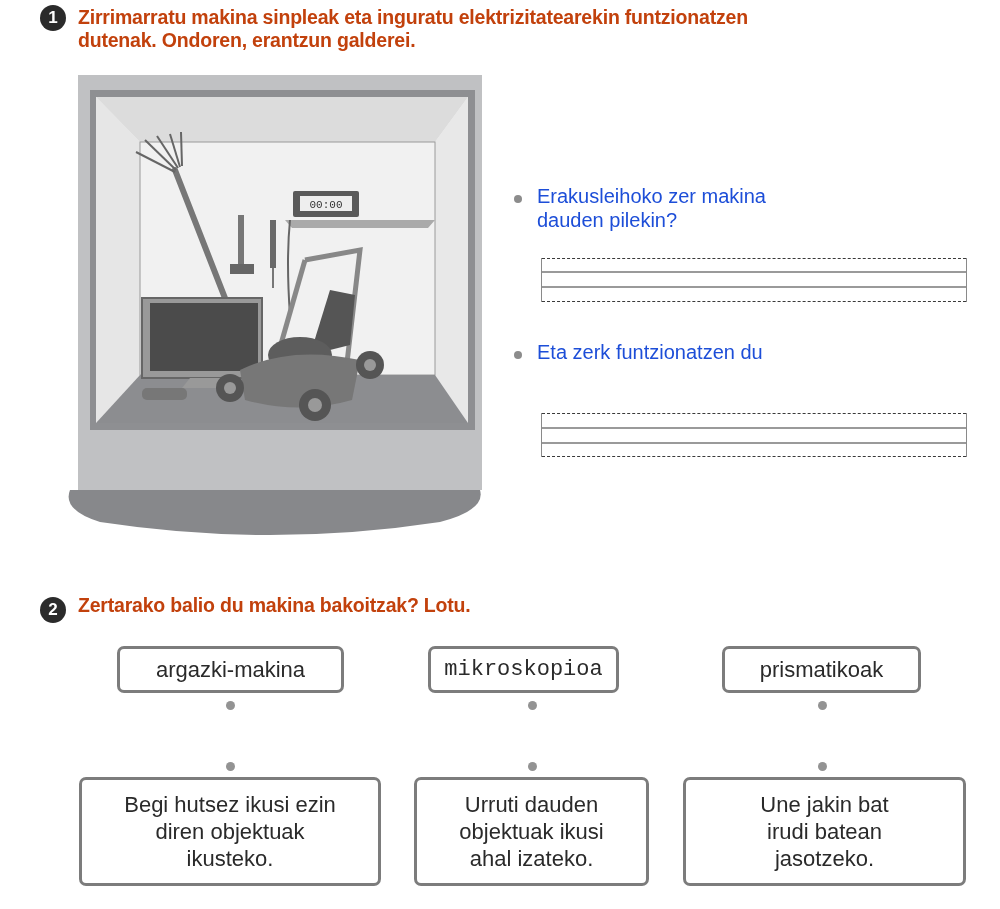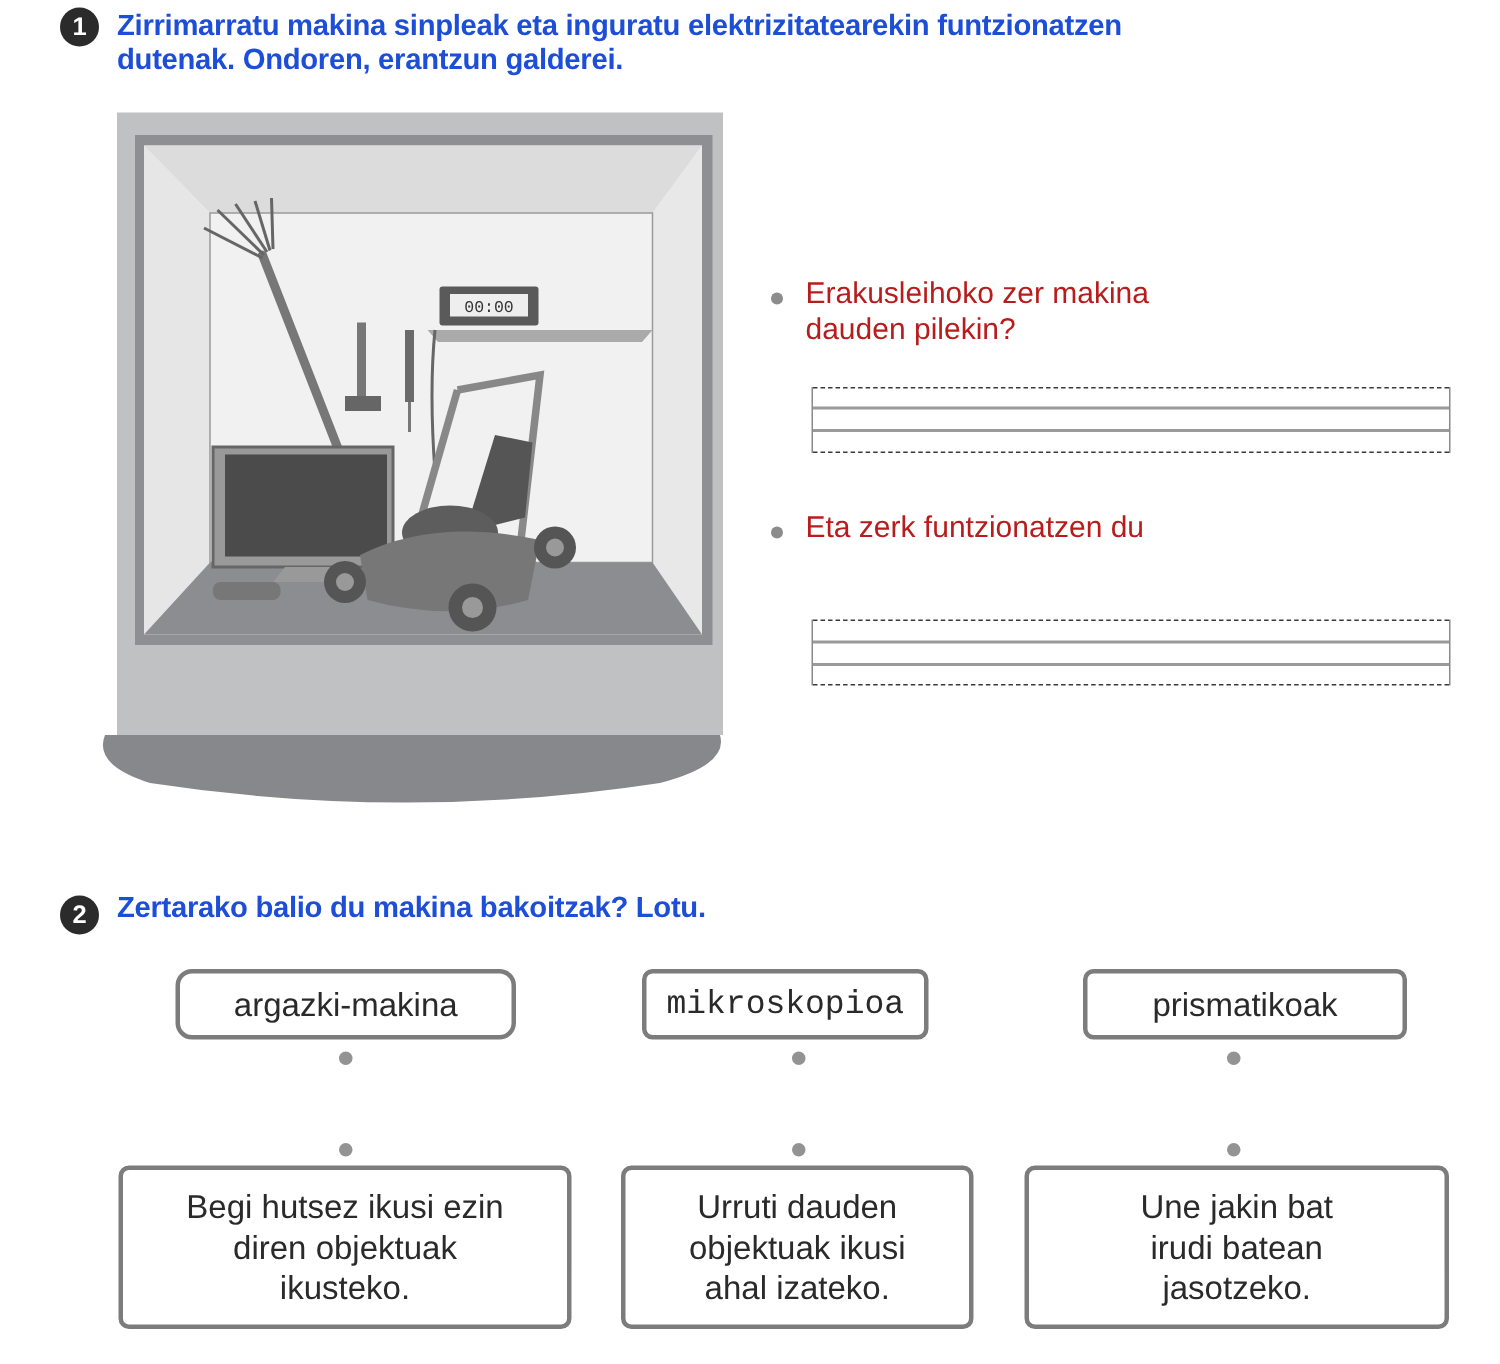--- a/index.html
+++ b/index.html
@@ -4,24 +4,24 @@
 <style>
   html, body { margin:0; padding:0; background:#ffffff; }
   body { width:1000px; height:909px; position:relative; overflow:hidden;
          font-family:"Liberation Sans", sans-serif; color:#2a2a2a; }
   .abs { position:absolute; }
 
   .num-badge { position:absolute; width:26px; height:26px; border-radius:50%;
                background:#2b2b2b; color:#fff; font-weight:bold; font-size:17px;
                line-height:26px; text-align:center; }
   .ex-title { position:absolute; font-weight:bold; font-size:19.5px; line-height:23px;
-              color:#1d4ed8; letter-spacing:-0.2px; }
+              color:#c2410c; letter-spacing:-0.2px; }
 
   
-  .q { position:absolute; font-size:20px; line-height:24px; color:#b91c1c; }
+  .q { position:absolute; font-size:20px; line-height:24px; color:#1d4ed8; }
   .q-bullet { position:absolute; width:8px; height:8px; border-radius:50%; background:#8c8c8c; }
 
   .answer-lines { position:absolute; left:541px; width:424px; height:44px;
                   border-left:1.5px solid #8a8a8a; border-right:1.5px solid #8a8a8a; }
   .answer-lines .dash { position:absolute; left:0; right:0; border-top:1.5px dashed #3a3a3a; }
   .answer-lines .solid { position:absolute; left:0; right:0; border-top:2px solid #9a9a9a; }
 
   
   .tbox { position:absolute; border:3px solid #7c7c7c; border-radius:7px; background:#fff;
           box-sizing:border-box; text-align:center; font-size:22px; color:#2a2a2a;
@@ -121,23 +121,23 @@
 <div class="answer-lines" style="top:413px;">
   <div class="dash" style="top:0;"></div>
   <div class="solid" style="top:14px;"></div>
   <div class="solid" style="top:29px;"></div>
   <div class="dash" style="top:43px;"></div>
 </div>
 
 <div class="num-badge" style="left:40px;top:597px;">2</div>
 <div class="ex-title" style="left:78px;top:594px;">Zertarako balio du makina bakoitzak? Lotu.</div>
 
-<div class="tbox" style="left:117px;top:646px;width:227px;height:47px;border-radius:11px;">argazki-makina</div>
+<div class="tbox" style="left:117px;top:646px;width:227px;height:47px;">argazki-makina</div>
 <div class="tbox" style="left:428px;top:646px;width:191px;height:47px;font-family:Liberation Mono, monospace;">mikroskopioa</div>
-<div class="tbox" style="left:722px;top:646px;width:216px;height:47px;">prismatikoak</div>
+<div class="tbox" style="left:722px;top:646px;width:199px;height:47px;">prismatikoak</div>
 
 <div class="dot" style="left:226px;top:701px;"></div>
 <div class="dot" style="left:528px;top:701px;"></div>
 <div class="dot" style="left:818px;top:701px;"></div>
 
 <div class="dot" style="left:226px;top:762px;"></div>
 <div class="dot" style="left:528px;top:762px;"></div>
 <div class="dot" style="left:818px;top:762px;"></div>
 
 <div class="bbox" style="left:79px;top:777px;width:302px;height:109px;">Begi hutsez ikusi ezin

